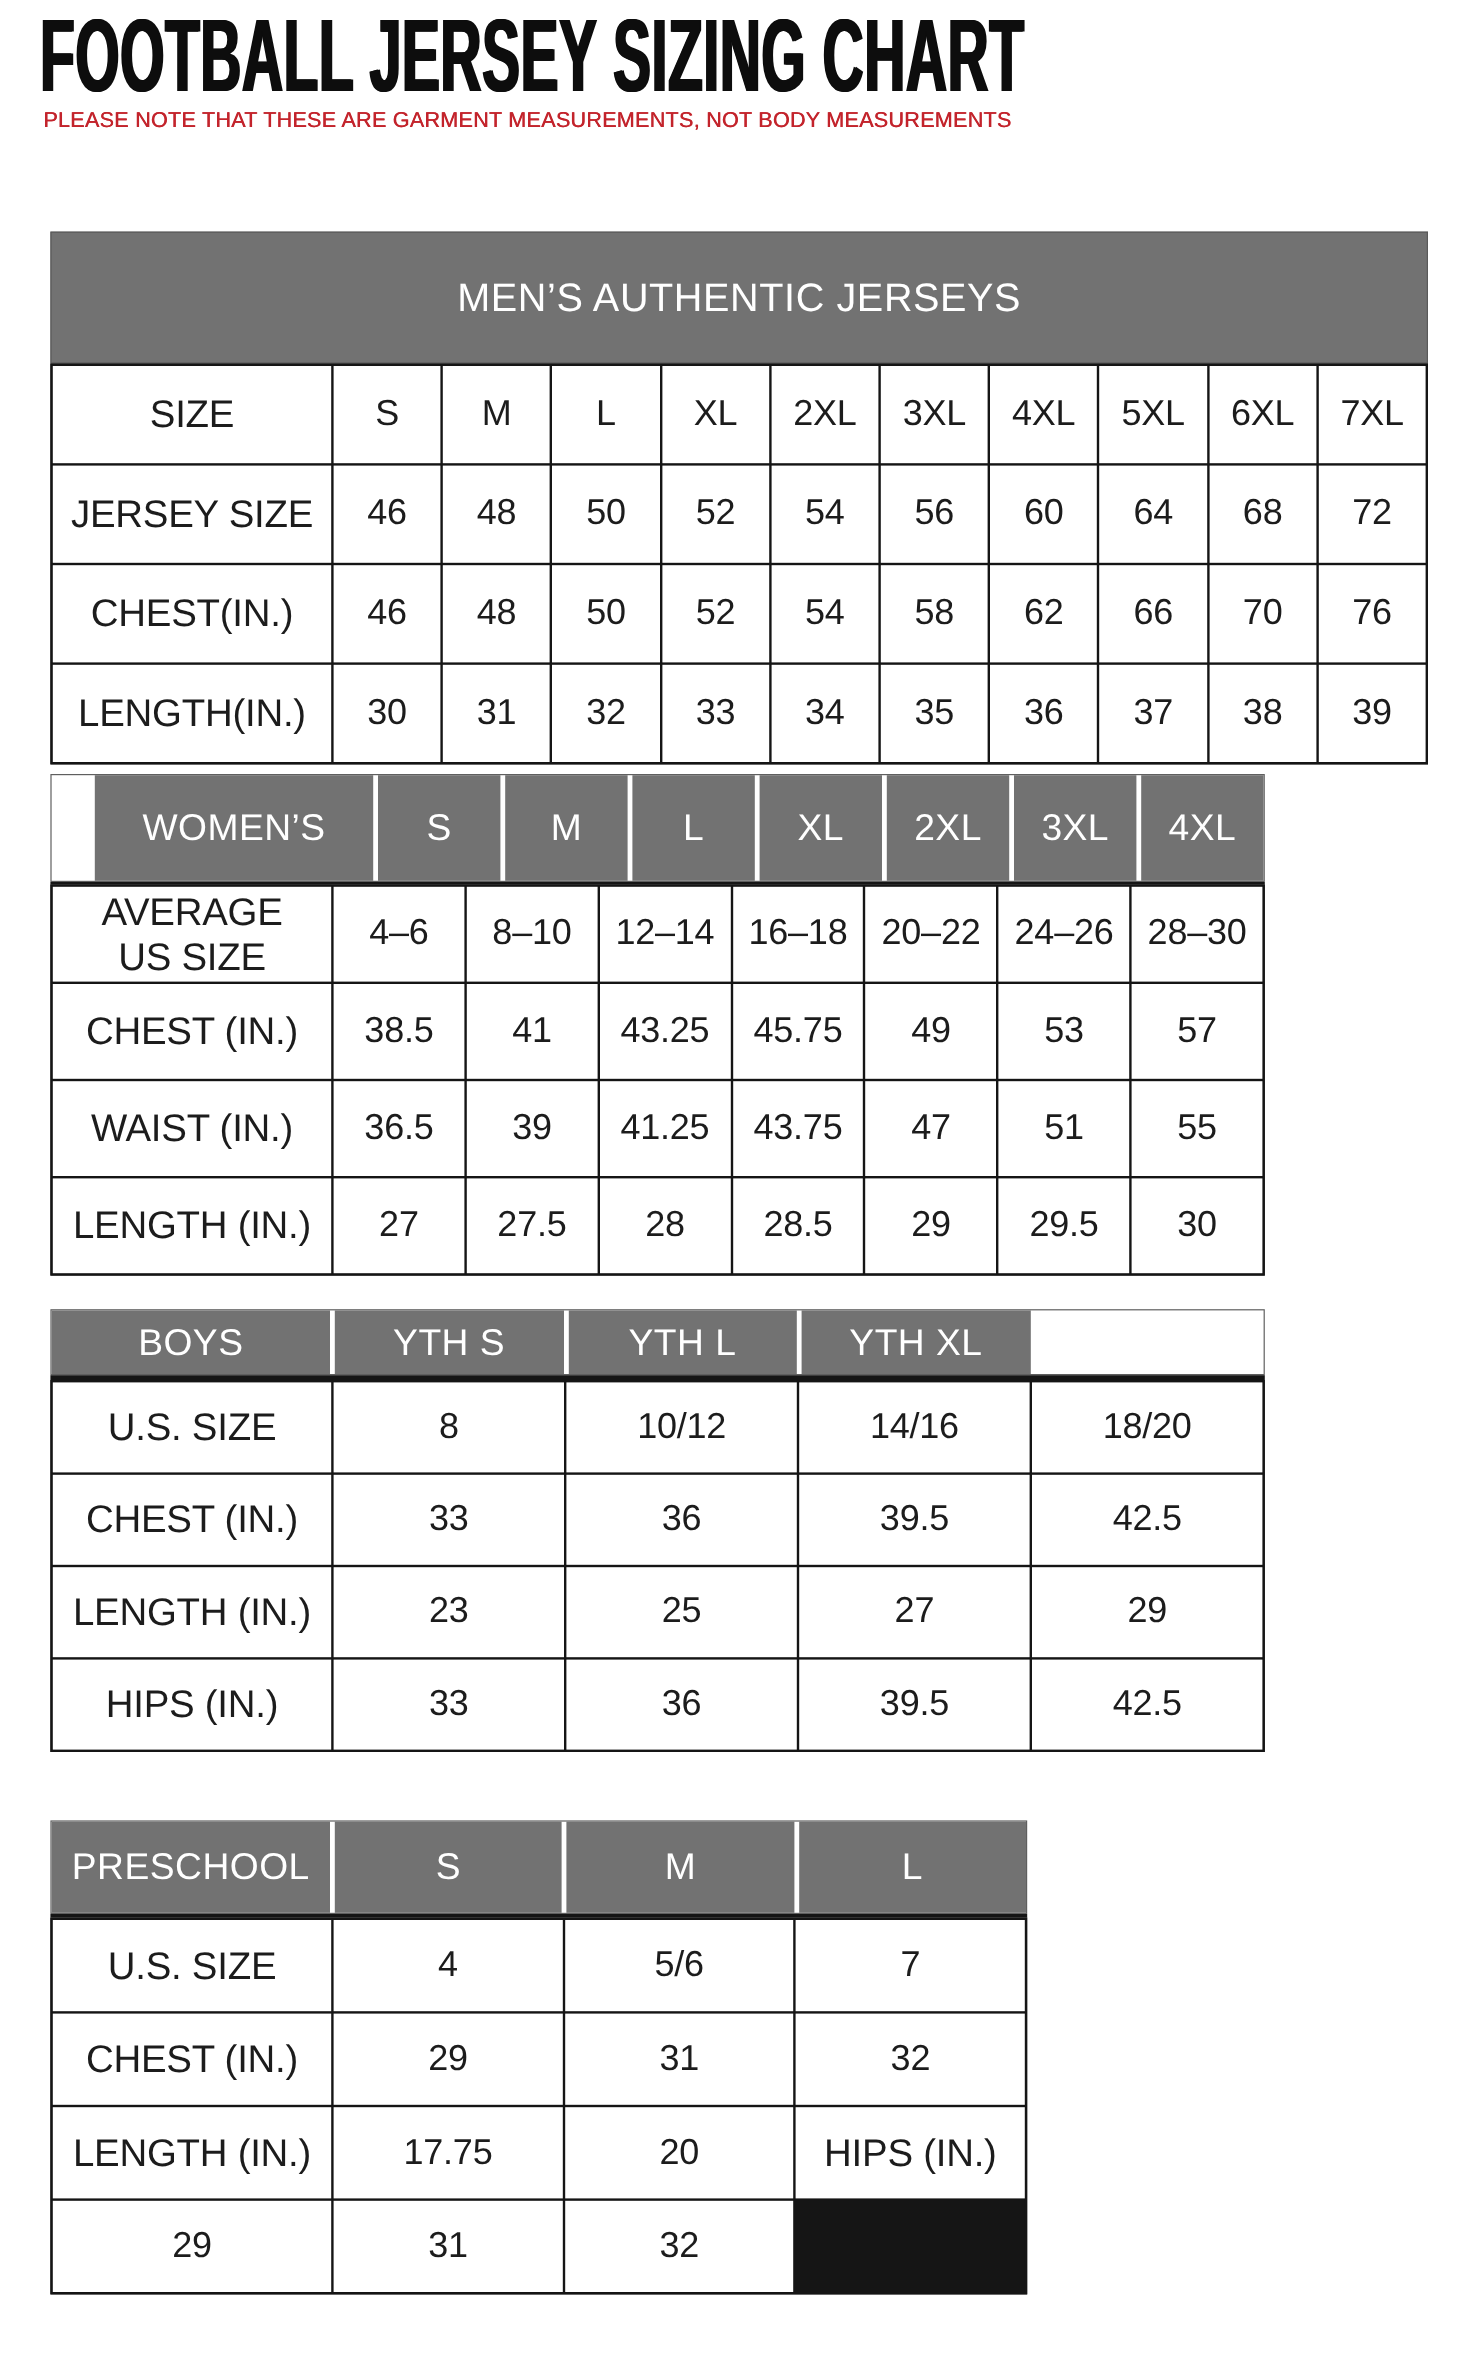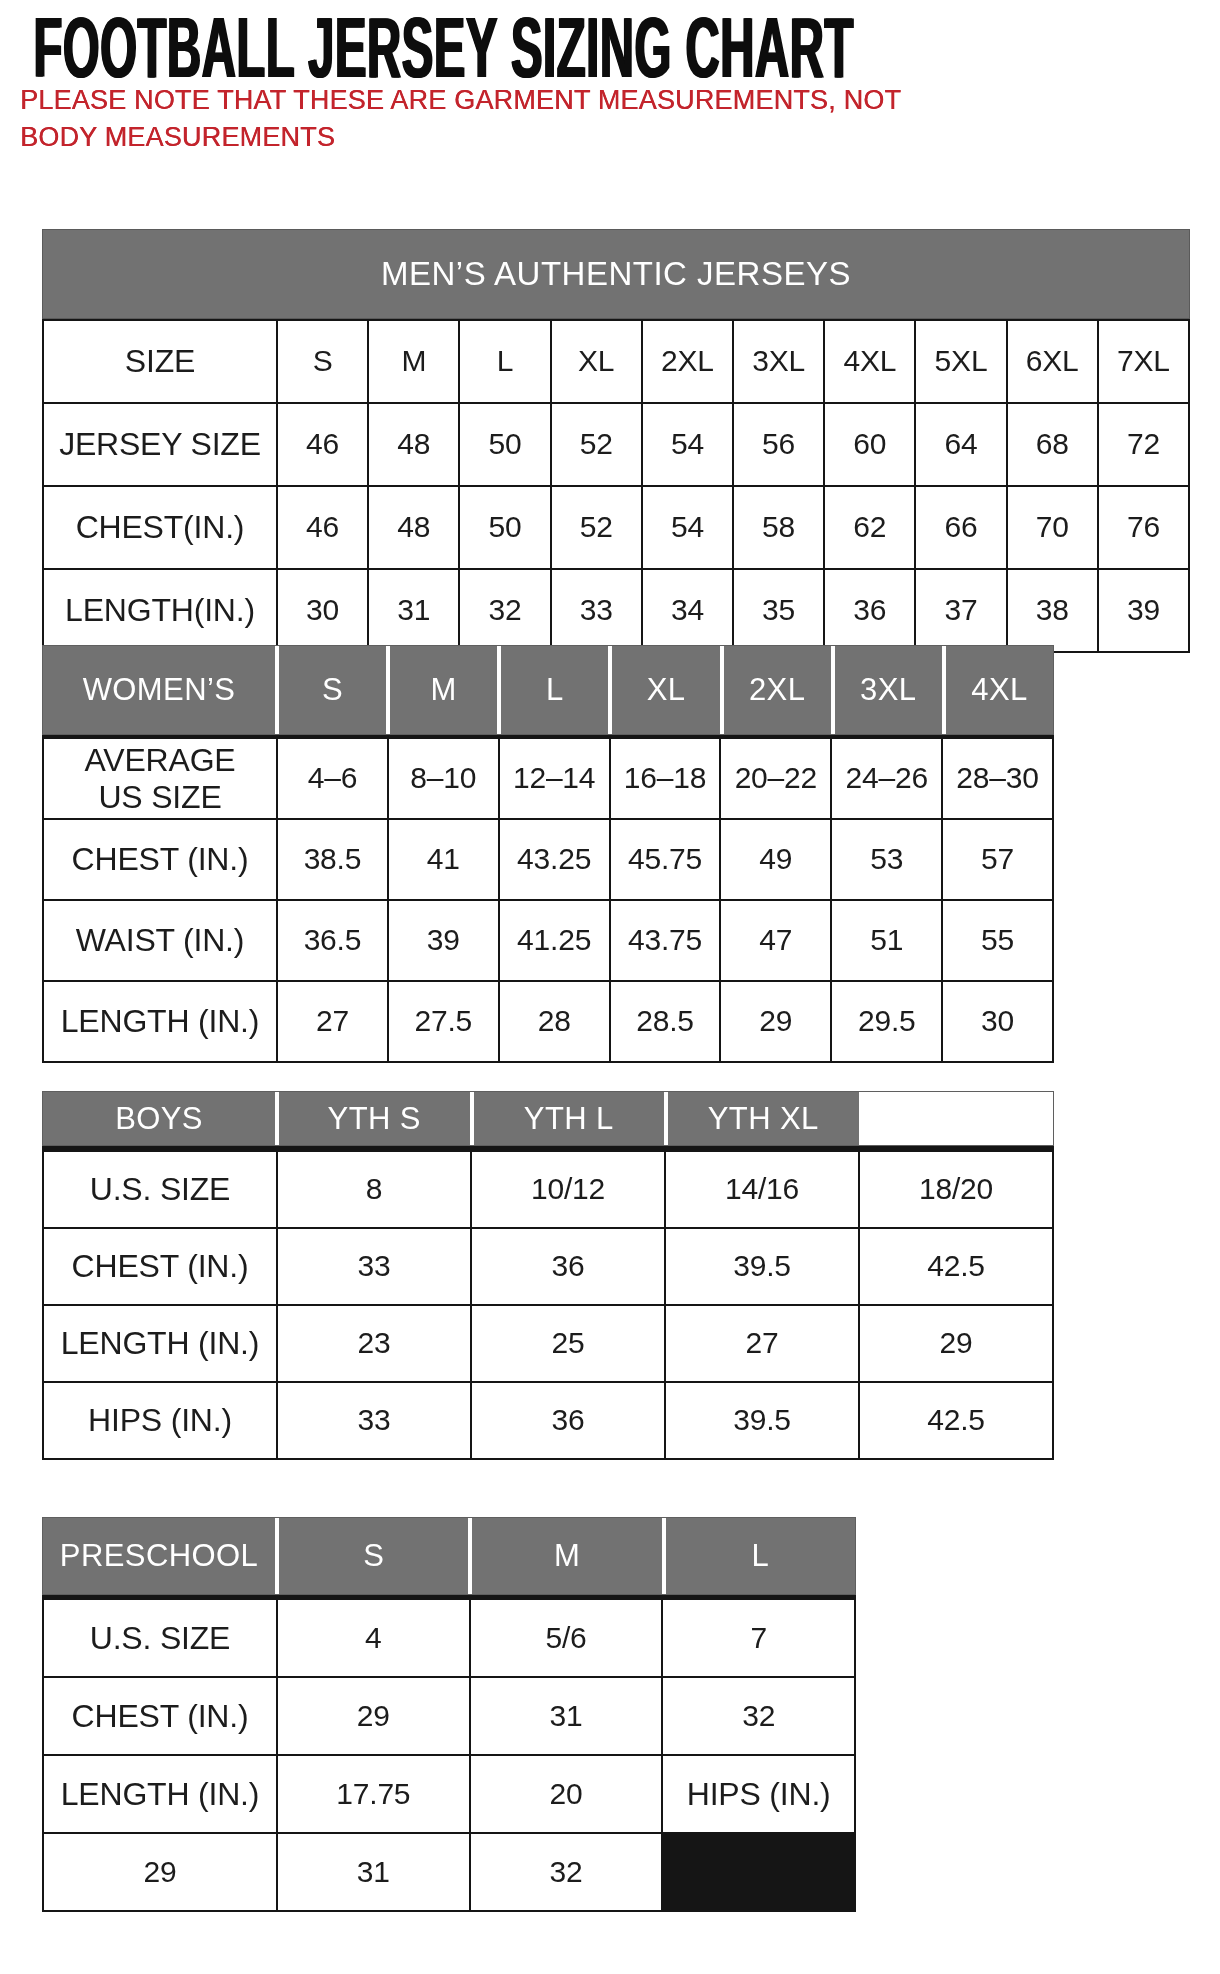--- a/index.html
+++ b/index.html
@@ -28,24 +28,24 @@
     letter-spacing: 1px;
     white-space: nowrap;
     transform: scaleX(0.55);
     transform-origin: 0 0;
     text-shadow: 2.5px 0 0 currentColor, -1px 0 0 currentColor;
   }
 
   
   .note {
     position: absolute;
-    left: 20px;
+    left: 36px;
     top: 82px;
     width: 905px;
-    font-size: 27px;
+    font-size: 18px;
     line-height: 37px;
     color: var(--red, #c3242c);
     letter-spacing: 0.2px;
     text-shadow: 0.4px 0 0 currentColor;
   }
   .footer {
     position: absolute;
     left: 36px;
     top: 1926px;
     width: 1170px;
@@ -59,40 +59,39 @@
 
   
   .tbl { position: absolute; left: 42px; }
   .tbl.mens      { top: 193px;  width: 1148px; }
   .tbl.womens    { top: 645px;  width: 1012px; }
   .tbl.boys      { top: 1091px; width: 1012px; }
   .tbl.preschool { top: 1517px; width: 814px;  }
 
   
   .band {
-    height: 90px;
+    height: 110px;
     background: var(--gray, #727272);
     border: 1px solid #5a5a5a;
     color: var(--htext, #ffffff);
     display: flex;
     align-items: center;
     justify-content: center;
     font-size: 33px;
     letter-spacing: 0.5px;
-    margin-top: 36px;
   }
 
   
   .ghead {
     display: grid;
     gap: 4px;
     background: #ffffff;
     border: 1px solid #5f5f5f;
   }
-  .womens .ghead    { grid-template-columns: 232px repeat(7, 1fr); height: 90px; }
+  .womens .ghead    { grid-template-columns: 232px repeat(7, 1fr); height: 90px; padding-left: 36px; }
   .boys .ghead      { grid-template-columns: 232px repeat(4, 1fr); height: 55px; }
   .preschool .ghead { grid-template-columns: 232px repeat(3, 1fr); height: 78px; }
   .hcell {
     background: var(--gray, #727272);
     color: var(--htext, #ffffff);
     display: flex;
     align-items: center;
     justify-content: center;
     font-size: 31px;
     letter-spacing: 0.4px;

